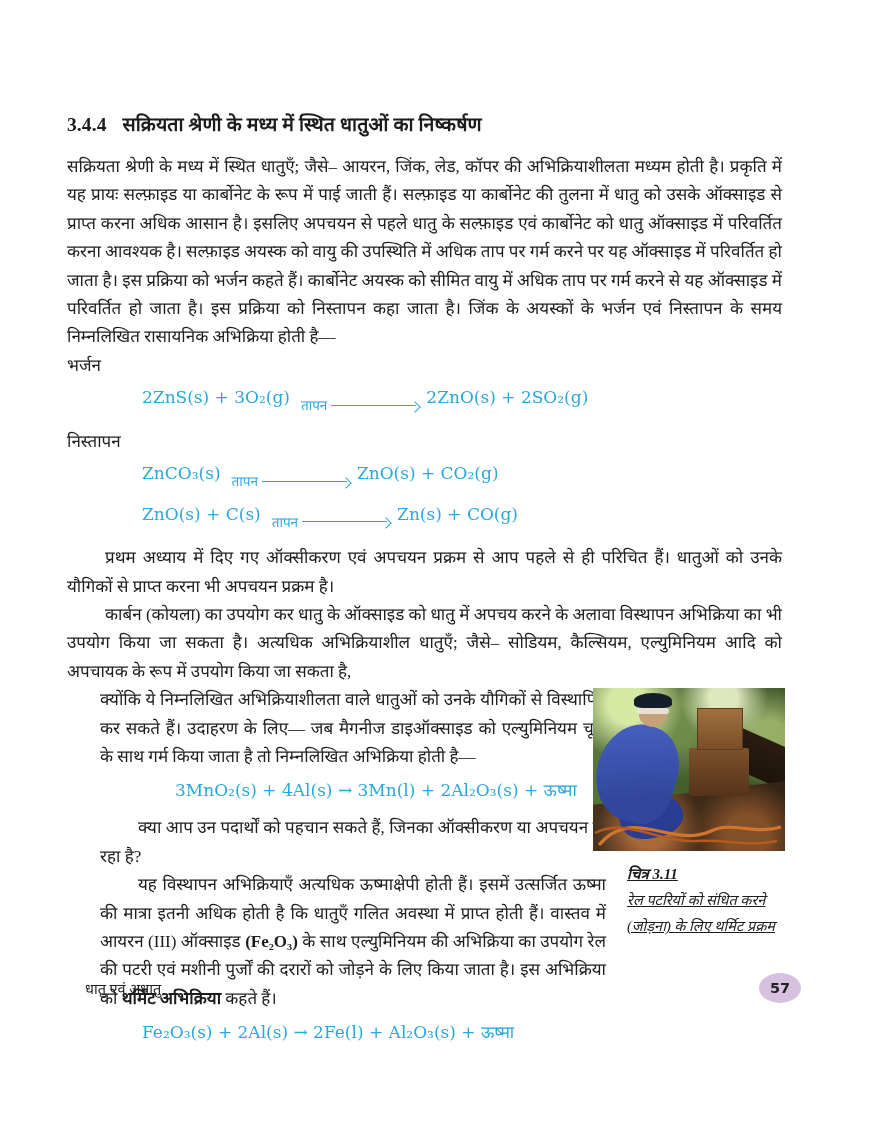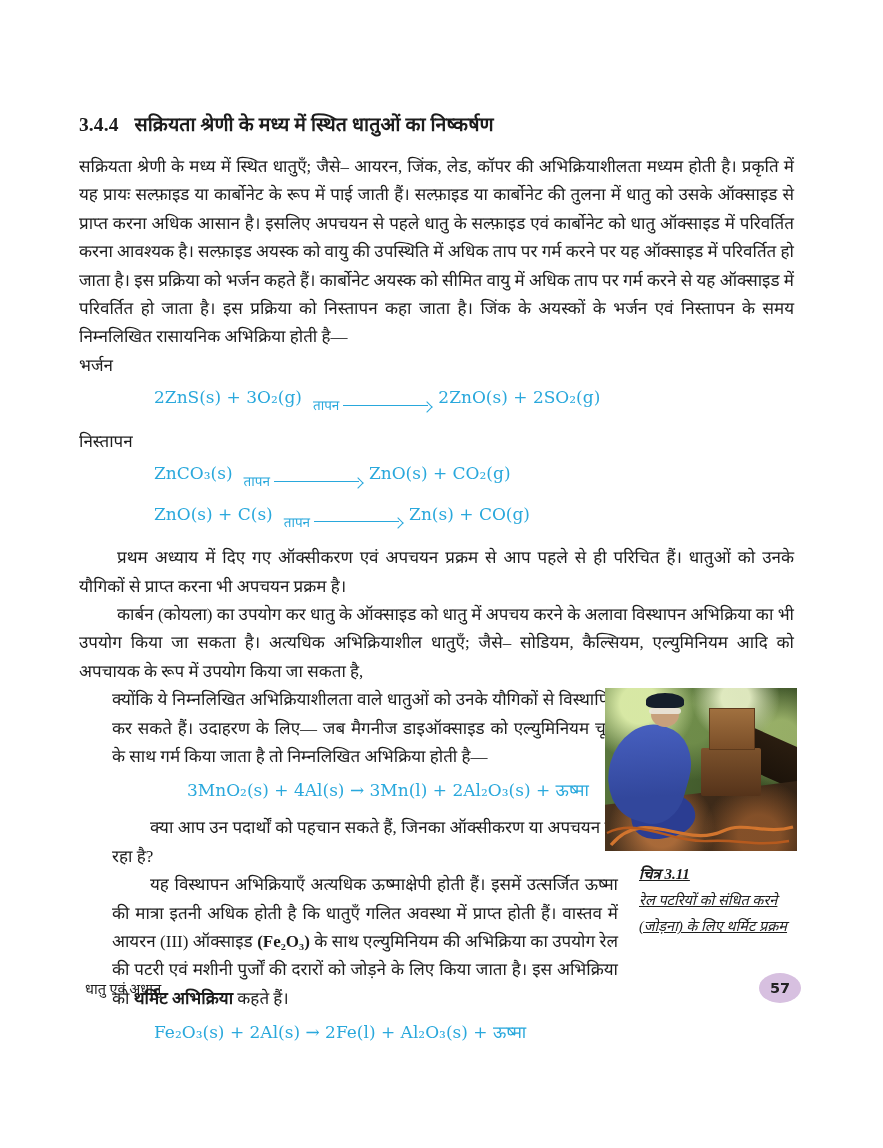--- a/index.html
+++ b/index.html
@@ -11,21 +11,21 @@
   .page{
     position:relative;
     width:883px;height:1148px;
     background:#ffffff;
     overflow:hidden;
     font-family:"Liberation Serif","DejaVu Serif",serif;
     color:var(--ink);
   }
   .content{
     position:absolute;
-    left:79px;top:110px;
+    left:67px;top:110px;
     width:715px;
   }
   .heading{
     font-size:19.5px;font-weight:700;
     margin:0 0 16px 0;
     letter-spacing:.1px;
   }
   .heading .num{margin-right:16px;}
   p.body, div.body{
     font-size:17px;line-height:28.4px;

